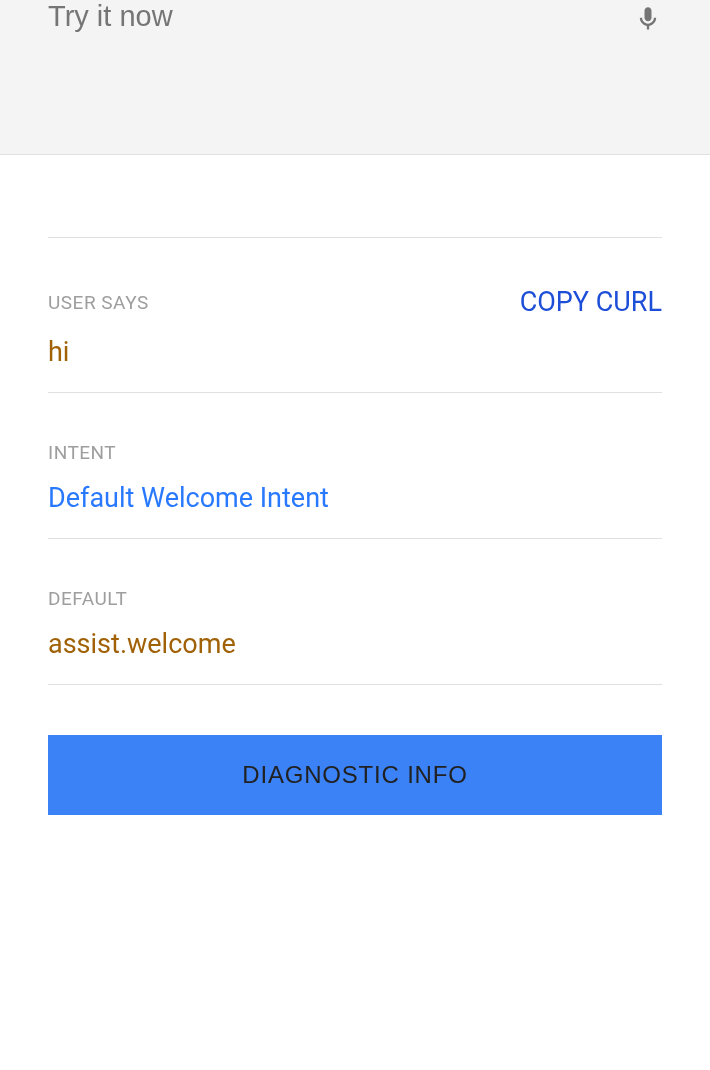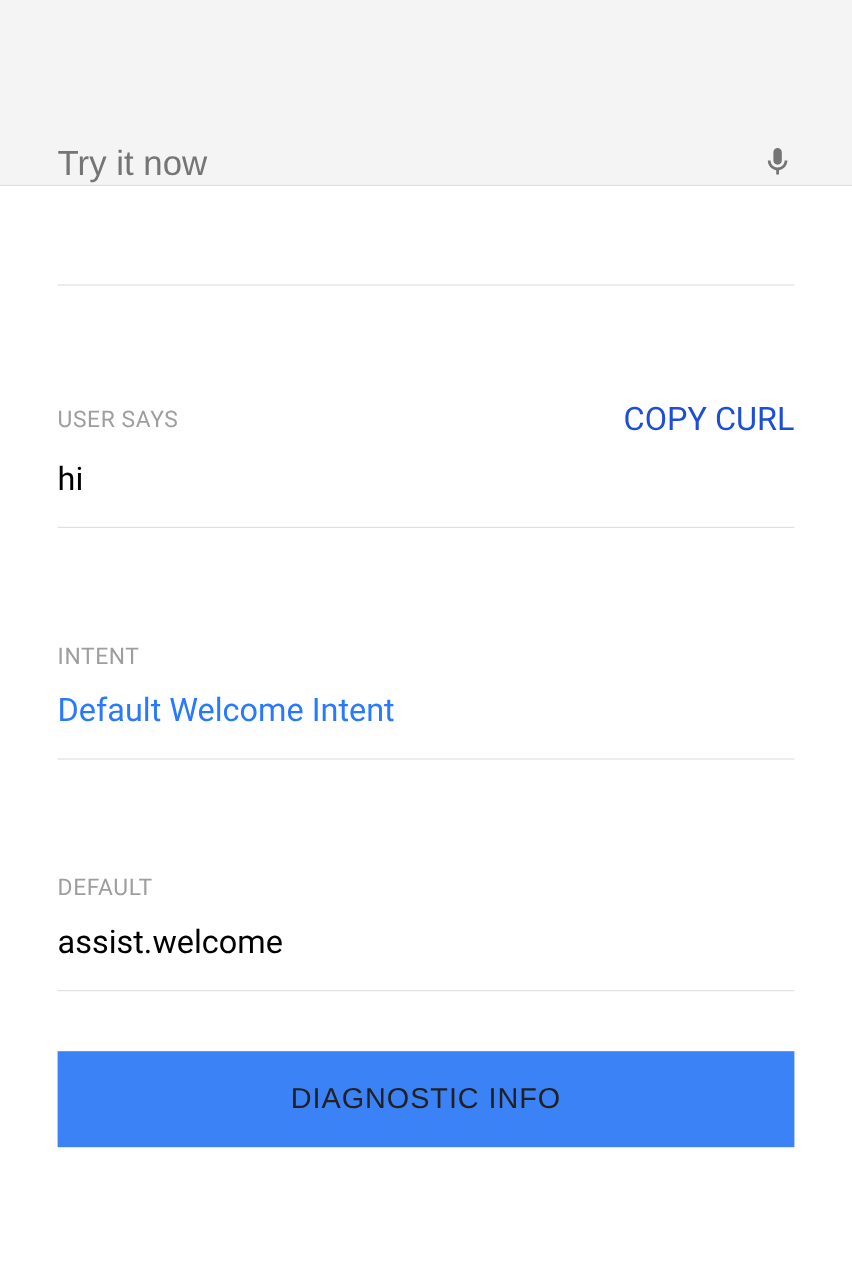--- a/index.html
+++ b/index.html
@@ -11,21 +11,21 @@
       font-family: -apple-system, BlinkMacSystemFont, "Segoe UI", Roboto, Helvetica, Arial, sans-serif;
       width: 710px;
       height: 1070px;
       background: #ffffff;
       color: #212121;
     }
     .header {
       background: #f4f4f4;
       height: 155px;
       display: flex;
-      align-items: flex-end;
+      align-items: flex-start;
       justify-content: space-between;
       padding: 0 48px;
       border-bottom: 1px solid #e0e0e0;
     }
     .header-input {
       border: none;
       background: transparent;
       font-size: 29px;
       color: #757575;
       width: 500px;
@@ -61,35 +61,34 @@
       margin-bottom: -1px;
     }
     .section {
       padding-top: 48px;
     }
     .section-header {
       display: flex;
       justify-content: space-between;
       align-items: center;
       margin-bottom: 18px;
-      margin-top: 47px;
     }
     .section-label {
       font-size: 19px;
       color: #9e9e9e;
       letter-spacing: 0.5px;
     }
     .copy-curl {
       font-size: 27px;
       color: #1d4ed8;
       cursor: pointer;
     }
     .section-value {
       font-size: 27px;
-      color: #000000;
+      color: #a16207;
       padding-bottom: 24px;
       border-bottom: 1px solid #e0e0e0;
     }
     .section-value.link {
       color: #2979ff;
       cursor: pointer;
     }
     .response-block {
       margin-top: 52px;
     }

